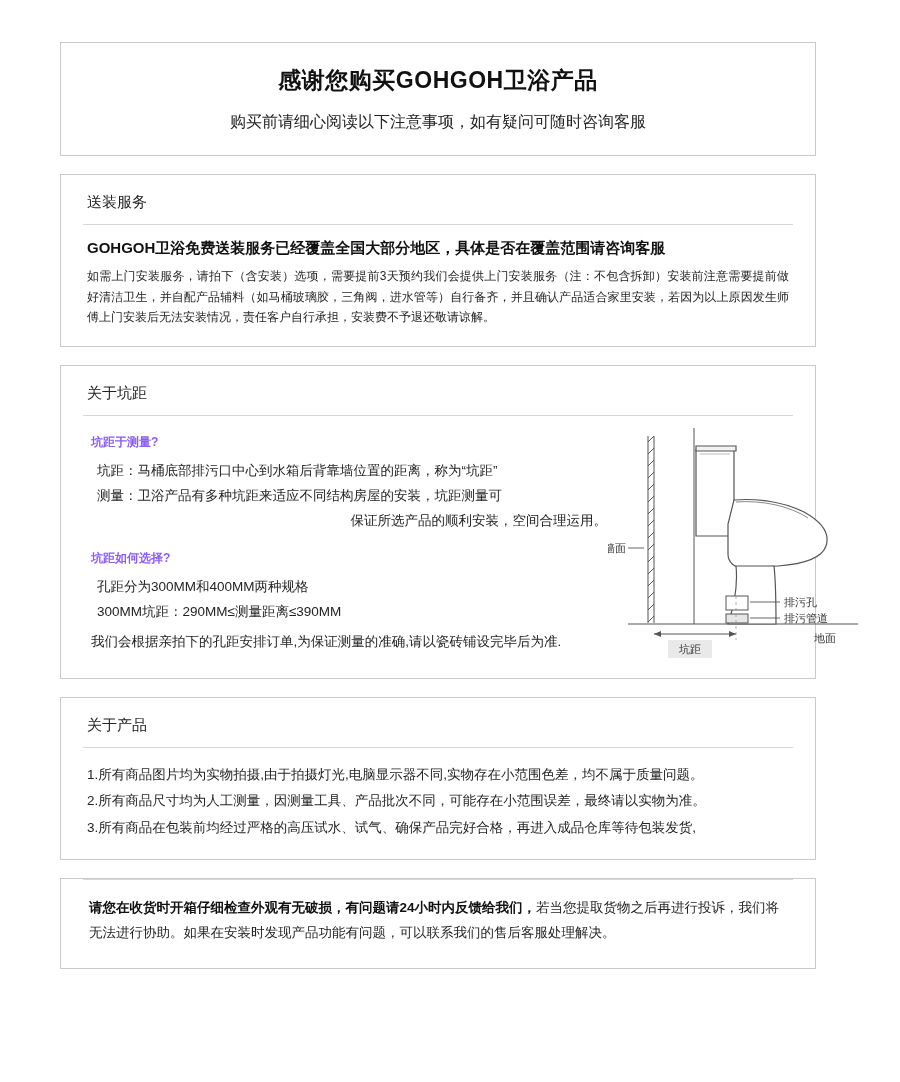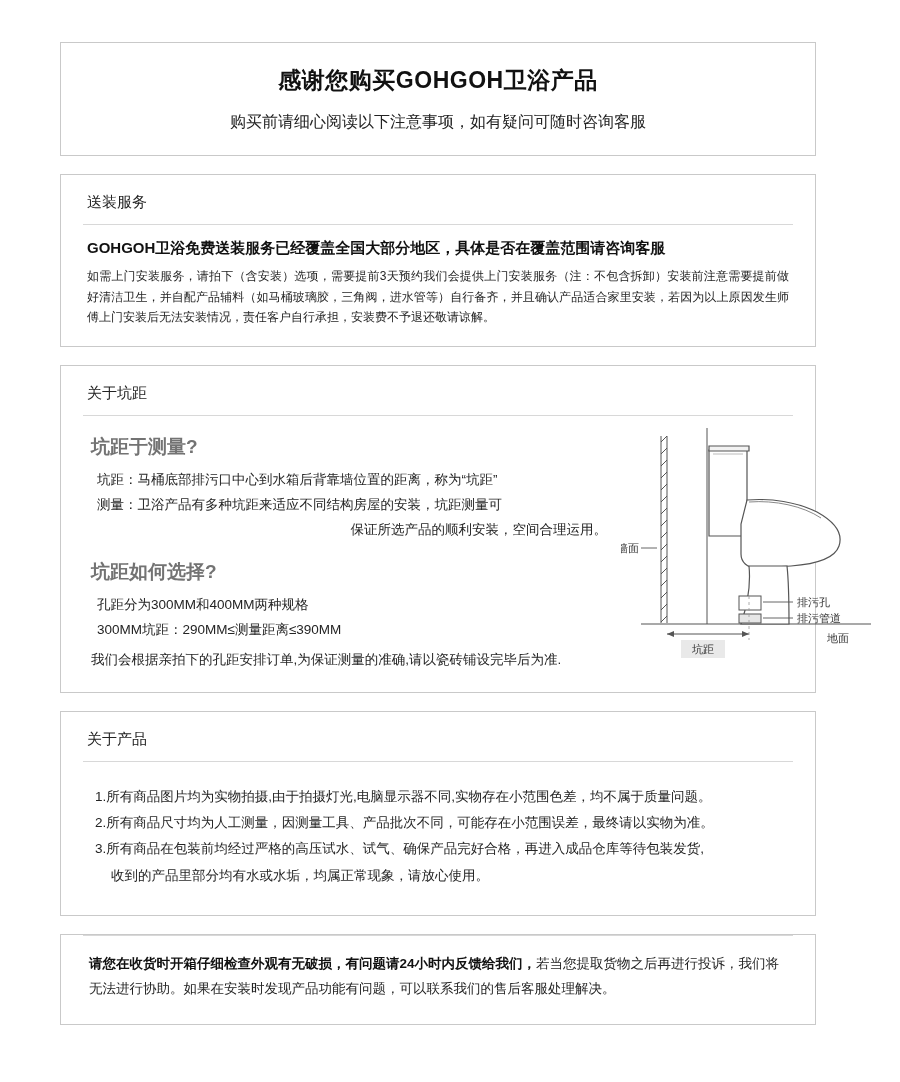--- a/index.html
+++ b/index.html
@@ -80,24 +80,24 @@
   .pit-wrap {
     display: flex;
     align-items: flex-start;
     padding: 12px 26px 20px 26px;
   }
   .pit-text {
     width: 520px;
     flex: none;
   }
   .pit-h {
-    font-size: 19px;
+    font-size: 12px;
     font-weight: bold;
     margin: 6px 0 8px 4px;
-    color: #737373;
+    color: #8b5cf6;
   }
   .pit-line {
     font-size: 13.5px;
     line-height: 1.85;
     margin: 0 0 0 10px;
     color: #242424;
   }
   .pit-line.ind {
     margin-left: 52px;
     text-align: right;
@@ -107,27 +107,27 @@
     line-height: 1.7;
     margin: 6px 0 0 4px;
     color: #242424;
   }
   .pit-gap { height: 10px; }
 
   .pit-fig {
     flex: 1 1 auto;
     position: relative;
     height: 230px;
-    margin-left: 14px;
+    margin-left: 1px;
   }
   .pit-fig svg { display: block; }
 
   
   .num-list {
-    margin: 8px;
+    margin: 0;
     padding: 0;
     list-style: none;
   }
   .num-list li {
     font-size: 13.5px;
     line-height: 1.95;
     color: #242424;
   }
   .num-list li .cont {
     display: block;
@@ -248,23 +248,20 @@
   </div>
 
   <div class="card">
     <div class="section-head">关于产品</div>
     <div class="section-rule"></div>
     <div class="section-body">
       <ul class="num-list">
         <li>1.所有商品图片均为实物拍摄,由于拍摄灯光,电脑显示器不同,实物存在小范围色差，均不属于质量问题。</li>
         <li>2.所有商品尺寸均为人工测量，因测量工具、产品批次不同，可能存在小范围误差，最终请以实物为准。</li>
         <li>3.所有商品在包装前均经过严格的高压试水、试气、确保产品完好合格，再进入成品仓库等待包装发货,</li>
-        <li>
-            <span class="cont">收到的产品里部分均有水或水垢，均属正常现象，请放心使用。</span>
-          </li>
       </ul>
     </div>
   </div>
 
   <div class="card">
     <div class="section-rule"></div>
     <div class="accept-body">
       <p class="accept-p"><span class="accept-strong">请您在收货时开箱仔细检查外观有无破损，有问题请24小时内反馈给我们，</span><span>若当您提取货物之后再进行投诉，我们将无法进行协助。如果在安装时发现产品功能有问题，可以联系我们的售后客服处理解决。</span></p>
     </div>
   </div>

